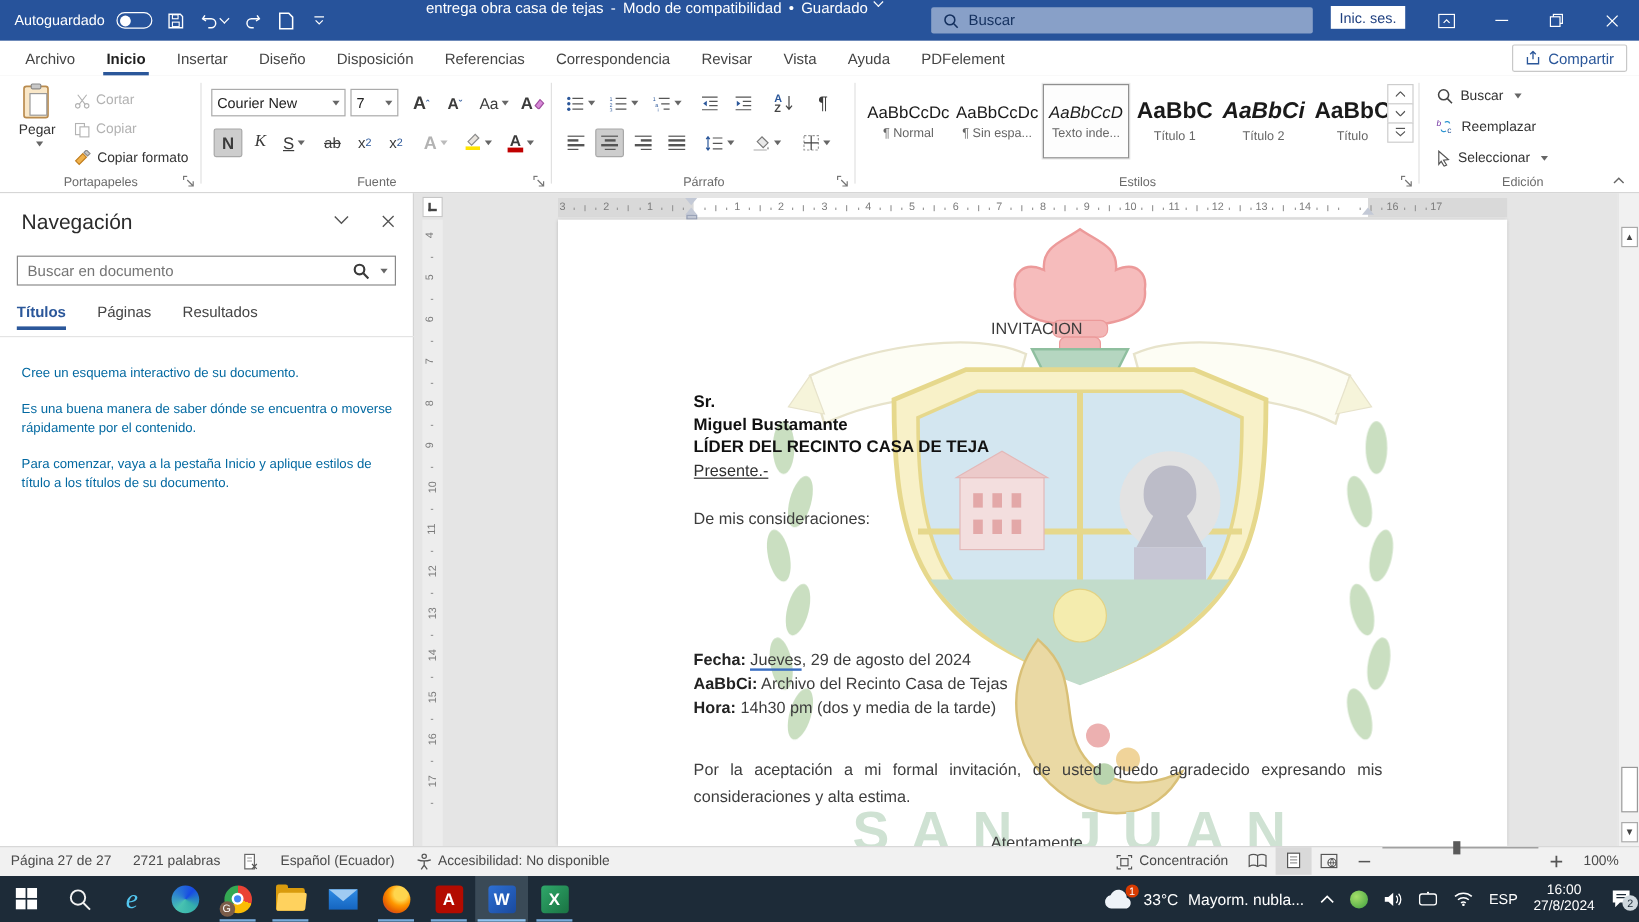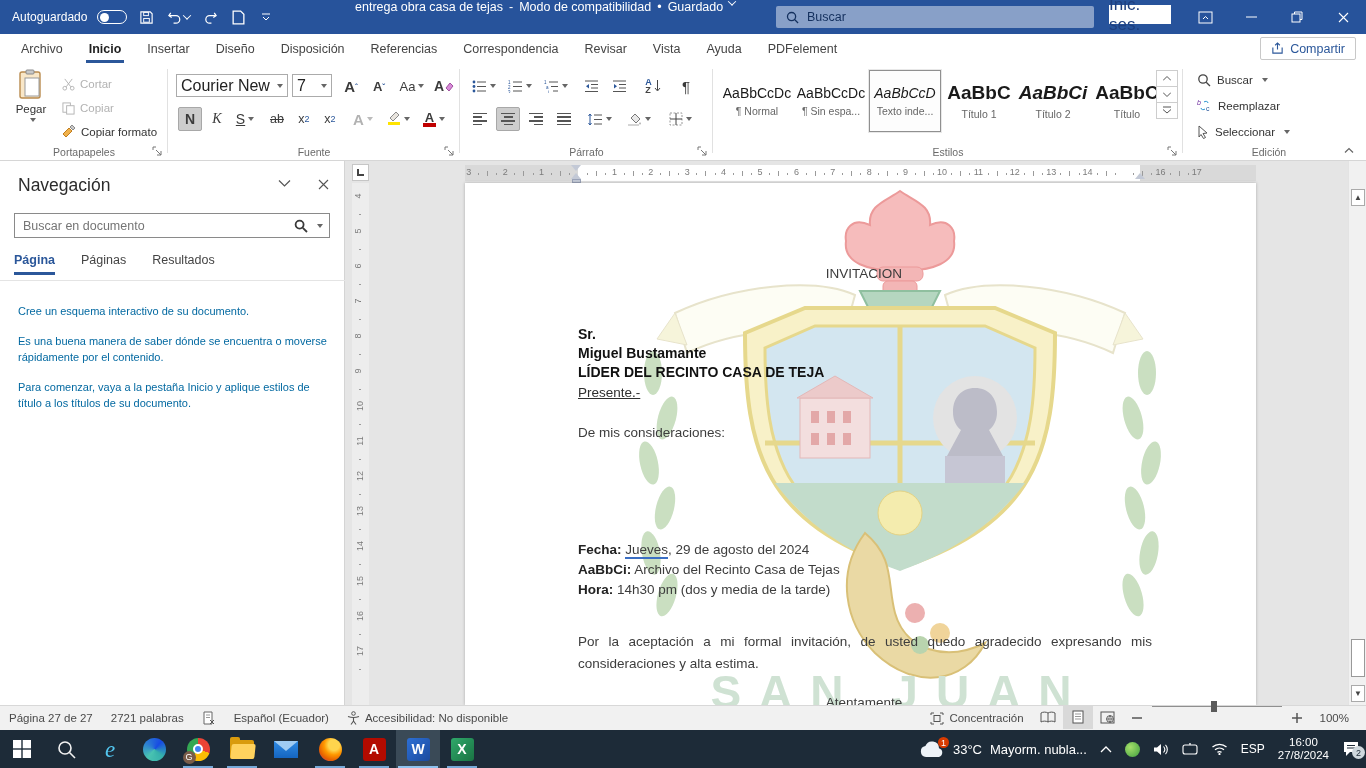--- a/index.html
+++ b/index.html
@@ -12,21 +12,21 @@
   
   .titlebar{position:absolute;left:0;top:0;width:1366px;height:34px;background:#27539b;color:#fff;display:flex;align-items:center}
   .qat{display:flex;align-items:center;gap:10px;padding-left:12px}
   .autosave-label{font-size:12px}
   .toggle{width:30px;height:14px;border:1px solid #fff;border-radius:8px;position:relative}
   .toggle .knob{position:absolute;left:2px;top:1.5px;width:9px;height:9px;border-radius:50%;background:#fff}
   .qat-btn{width:18px;height:18px;display:flex;align-items:center;justify-content:center;color:#fff}
   .qat-btn svg{display:block}
   .tbar-title{position:absolute;left:355px;top:0;height:34px;display:flex;font-size:12.5px;color:#fff;gap:6px;white-space:nowrap}
   .tbar-search{position:absolute;left:776px;top:6px;width:318px;height:22px;background:rgba(255,255,255,.45);border-radius:2px;display:flex;align-items:center;gap:8px;padding:0 10px;color:#14305e;font-size:12.5px}
-  .signin{position:absolute;left:1109px;top:5px;width:62px;height:19px;background:#fff;color:#1e3f7f;font-size:17px;display:flex;align-items:center;justify-content:center}
+  .signin{position:absolute;left:1109px;top:5px;width:62px;height:19px;background:#fff;color:#1e3f7f;font-size:12px;display:flex;align-items:center;justify-content:center}
   .winctl{position:absolute;top:0;height:34px;width:46px;display:flex;align-items:center;justify-content:center;color:#fff}
   .chv-s{display:inline-block;width:6px;height:6px;border-right:1.3px solid currentColor;border-bottom:1.3px solid currentColor;transform:rotate(45deg) translate(-1px,-1px)}
 
   
   .tabrow{position:absolute;left:0;top:34px;width:1366px;height:29px;background:#fff;display:flex;align-items:center}
   #ribbon-tabs{display:flex;height:29px;padding-left:8px}
   .rtab{padding:0 13px;display:flex;align-items:center;font-size:12.5px;color:#444;position:relative;cursor:default}
   .rtab.active{color:#1f1f1f;font-weight:bold}
   .rtab.active::after{content:"";position:absolute;left:10px;right:10px;bottom:0;height:3px;background:#2b579a}
   .share-btn{position:absolute;right:10px;top:3px;height:23px;border:1px solid #c8c8c8;border-radius:2px;background:#fff;color:#2b579a;display:flex;align-items:center;gap:6px;padding:0 10px;font-size:12.5px}
@@ -35,21 +35,21 @@
   .ribbon{position:absolute;left:0;top:63px;width:1366px;height:98px;background:#fff;border-bottom:1px solid #d6d6d6}
   .rgroup{position:absolute;top:0;height:98px}
   .rgroup .glabel{position:absolute;bottom:3px;left:0;right:0;text-align:center;font-size:10.5px;color:#6a6a6a}
   .gdiv{position:absolute;top:6px;width:1px;height:84px;background:#e1e1e1}
   .launcher{position:absolute;bottom:4px;right:5px;width:11px;height:11px;color:#777}
   .icbtn{position:absolute;display:flex;align-items:center;justify-content:center;height:24px;border-radius:2px;color:#3b3b3b}
   .icbtn.act{background:#cdcdcd;border:1px solid #a8a8a8}
   .dis{color:#b2b2b2!important}
   .tri{display:inline-block;width:0;height:0;border-left:3px solid transparent;border-right:3px solid transparent;border-top:4px solid #666;margin-left:3px}
   .tri.dis{border-top-color:#bbb}
-  .combo{position:absolute;height:23px;border:1px solid #ababab;background:#fff;display:flex;align-items:center;font-size:16px;color:#222;padding:0 4px;justify-content:space-between}
+  .combo{position:absolute;height:23px;border:1px solid #ababab;background:#fff;display:flex;align-items:center;font-size:12px;color:#222;padding:0 4px;justify-content:space-between}
   .bigbtn{position:absolute;left:8px;top:6px;width:46px;height:72px;display:flex;flex-direction:column;align-items:center;font-size:11.5px;color:#333}
   .clip-item{position:absolute;left:62px;display:flex;align-items:center;gap:5px;font-size:11.5px;height:22px}
   .stylecard{width:72px;height:62px;border:1px solid transparent;display:flex;flex-direction:column;align-items:center;justify-content:center;gap:4px}
   .stylecard.sel{border:1px solid #909090;background:#fdfdfd;box-shadow:0 0 0 1px #e8e8e8}
   .stylecard .prev{font-size:14px;color:#1a1a1a;white-space:nowrap}
   .stylecard .nm{font-size:10.5px;color:#666;white-space:nowrap}
   .scrollbtn{width:22px;height:17px;border:1px solid #cdcdcd;background:#fff;display:flex;align-items:center;justify-content:center;color:#555}
   .edit-item{position:absolute;left:14px;display:flex;align-items:center;gap:6px;font-size:11.5px;color:#333}
   .barrow{display:inline-flex;flex-direction:column;gap:2px}
   .barrow i{height:1.6px;background:#555;display:block}
@@ -542,21 +542,21 @@
       </svg>
     <div class="nav-search">
       <input type="text" placeholder="Buscar en documento" style="">
       <svg width="14" height="14" viewBox="0 0 14 14">
           <circle cx="5.6" cy="5.6" r="4" fill="none" stroke="#3a3a3a" stroke-width="1.8"></circle>
           <path d="M8.8 8.8 13 13" stroke="#3a3a3a" stroke-width="1.8"></path>
         </svg>
       <span class="tri"></span>
     </div>
     <div id="nav-tabs">
-        <div class="ntab active">Página</div>
+        <div class="ntab active">Títulos</div>
         <div class="ntab">Páginas</div>
         <div class="ntab">Resultados</div>
       </div>
     <div style="position:absolute;left:0;top:119px;width:345px;height:1px;background:#e4e4e4"></div>
     <div id="nav-body">
         <div class="npara">Cree un esquema interactivo de su documento.</div>
         <div class="npara">Es una buena manera de saber dónde se encuentra o moverse rápidamente por el contenido.</div>
         <div class="npara">Para comenzar, vaya a la pestaña Inicio y aplique estilos de título a los títulos de su documento.</div>
       </div>
   </aside>

